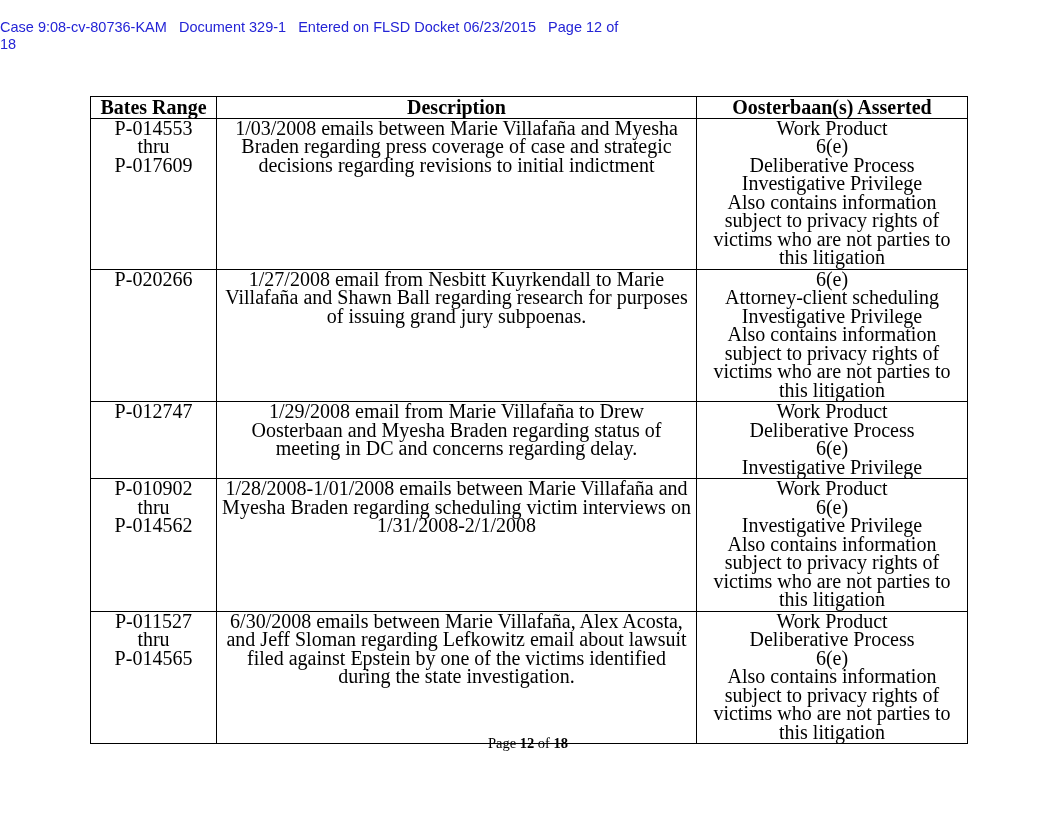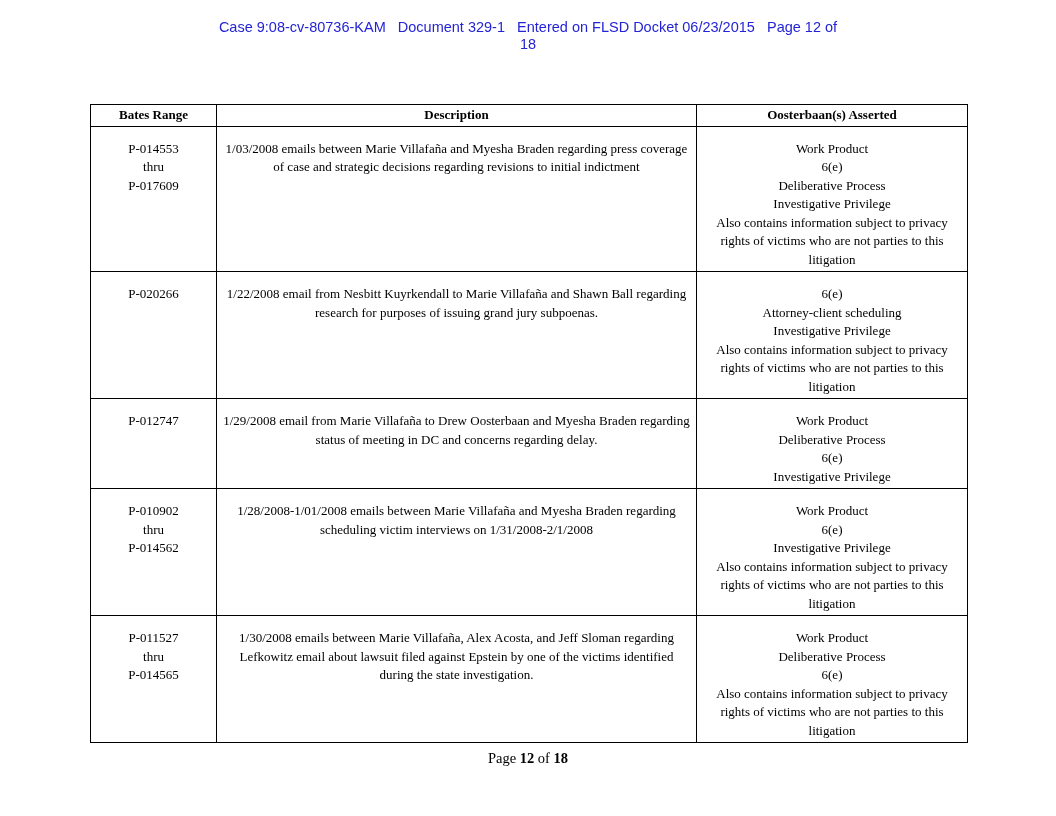--- a/index.html
+++ b/index.html
@@ -14,53 +14,52 @@
   .page {
     position: relative;
     width: 1056px;
     height: 816px;
   }
   .stamp {
     position: absolute;
     top: 19px;
     left: 0;
     width: 1056px;
-    text-align: center;
     font-family: "Liberation Sans", sans-serif;
     font-size: 14.5px;
     line-height: 16.5px;
     white-space: pre-wrap;
   }
   table.privilege-log {
     position: absolute;
-    top: 104px;
+    top: 96px;
     left: 90px;
     width: 877px;
     border-collapse: collapse;
     table-layout: fixed;
-    font-size: 13px;
+    font-size: 20px;
     line-height: 18.5px;
   }
   table.privilege-log th,
   table.privilege-log td {
     border: 1px solid #000000;
     vertical-align: top;
     text-align: center;
-    padding: 13px 4px 2px 4px;
+    padding: 0 4px 2px 4px;
   }
   table.privilege-log th {
     font-weight: bold;
     padding: 1px 2px;
   }
   col.c-bates { width: 126px; }
   col.c-desc  { width: 480px; }
   col.c-priv  { width: 271px; }
   .footer {
     position: absolute;
-    top: 750px;
+    top: 735px;
     left: 0;
     width: 1056px;
     text-align: center;
     font-size: 14.5px;
   }
   .footer b { font-weight: bold; }
 </style>
 </head>
 <body>
 
@@ -94,21 +93,21 @@
             <div>6(e)</div>
             <div>Deliberative Process</div>
             <div>Investigative Privilege</div>
             <div>Also contains information subject to privacy rights of victims who are not parties to this litigation</div>
           </td>
         </tr>
         <tr>
           <td>
             <div>P-020266</div>
           </td>
-          <td>1/22/2008 email from Nesbitt Kuyrkendall to Marie Villafaña and Shawn Ball regarding research for purposes of issuing grand jury subpoenas.</td>
+          <td>1/27/2008 email from Nesbitt Kuyrkendall to Marie Villafaña and Shawn Ball regarding research for purposes of issuing grand jury subpoenas.</td>
           <td>
             <div>6(e)</div>
             <div>Attorney-client scheduling</div>
             <div>Investigative Privilege</div>
             <div>Also contains information subject to privacy rights of victims who are not parties to this litigation</div>
           </td>
         </tr>
         <tr>
           <td>
             <div>P-012747</div>
@@ -134,21 +133,21 @@
             <div>Investigative Privilege</div>
             <div>Also contains information subject to privacy rights of victims who are not parties to this litigation</div>
           </td>
         </tr>
         <tr>
           <td>
             <div>P-011527</div>
             <div>thru</div>
             <div>P-014565</div>
           </td>
-          <td>1/30/2008 emails between Marie Villafaña, Alex Acosta, and Jeff Sloman regarding Lefkowitz email about lawsuit filed against Epstein by one of the victims identified during the state investigation.</td>
+          <td>6/30/2008 emails between Marie Villafaña, Alex Acosta, and Jeff Sloman regarding Lefkowitz email about lawsuit filed against Epstein by one of the victims identified during the state investigation.</td>
           <td>
             <div>Work Product</div>
             <div>Deliberative Process</div>
             <div>6(e)</div>
             <div>Also contains information subject to privacy rights of victims who are not parties to this litigation</div>
           </td>
         </tr>
       </tbody>
   </table>
 

